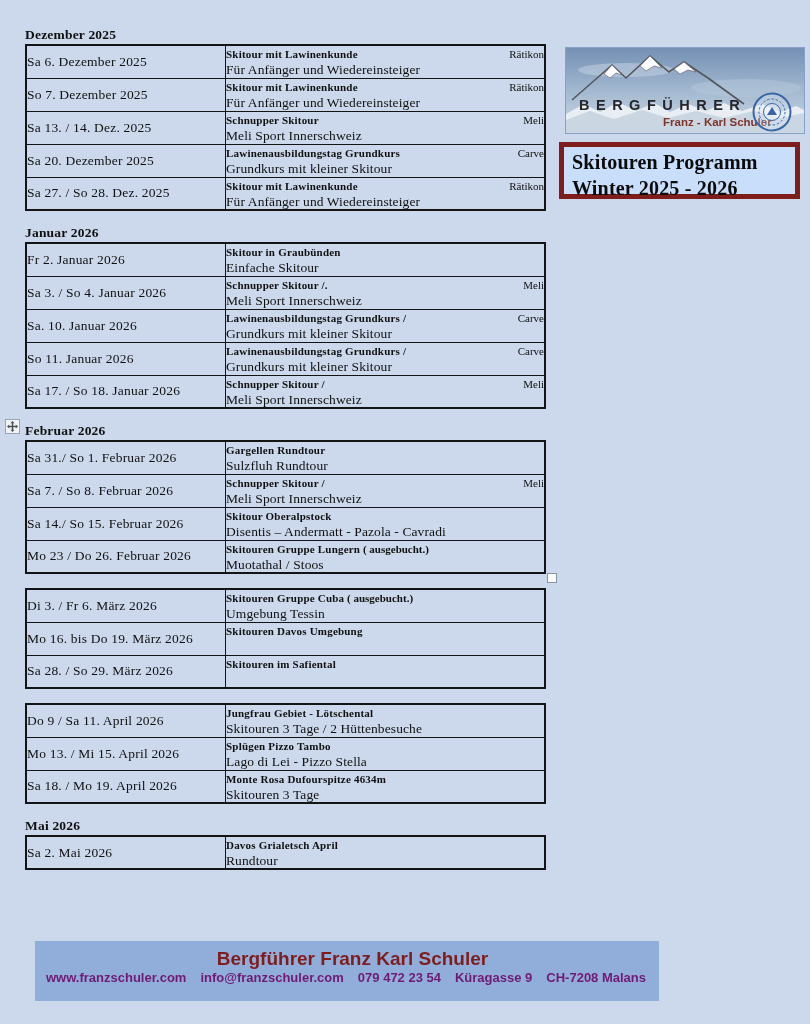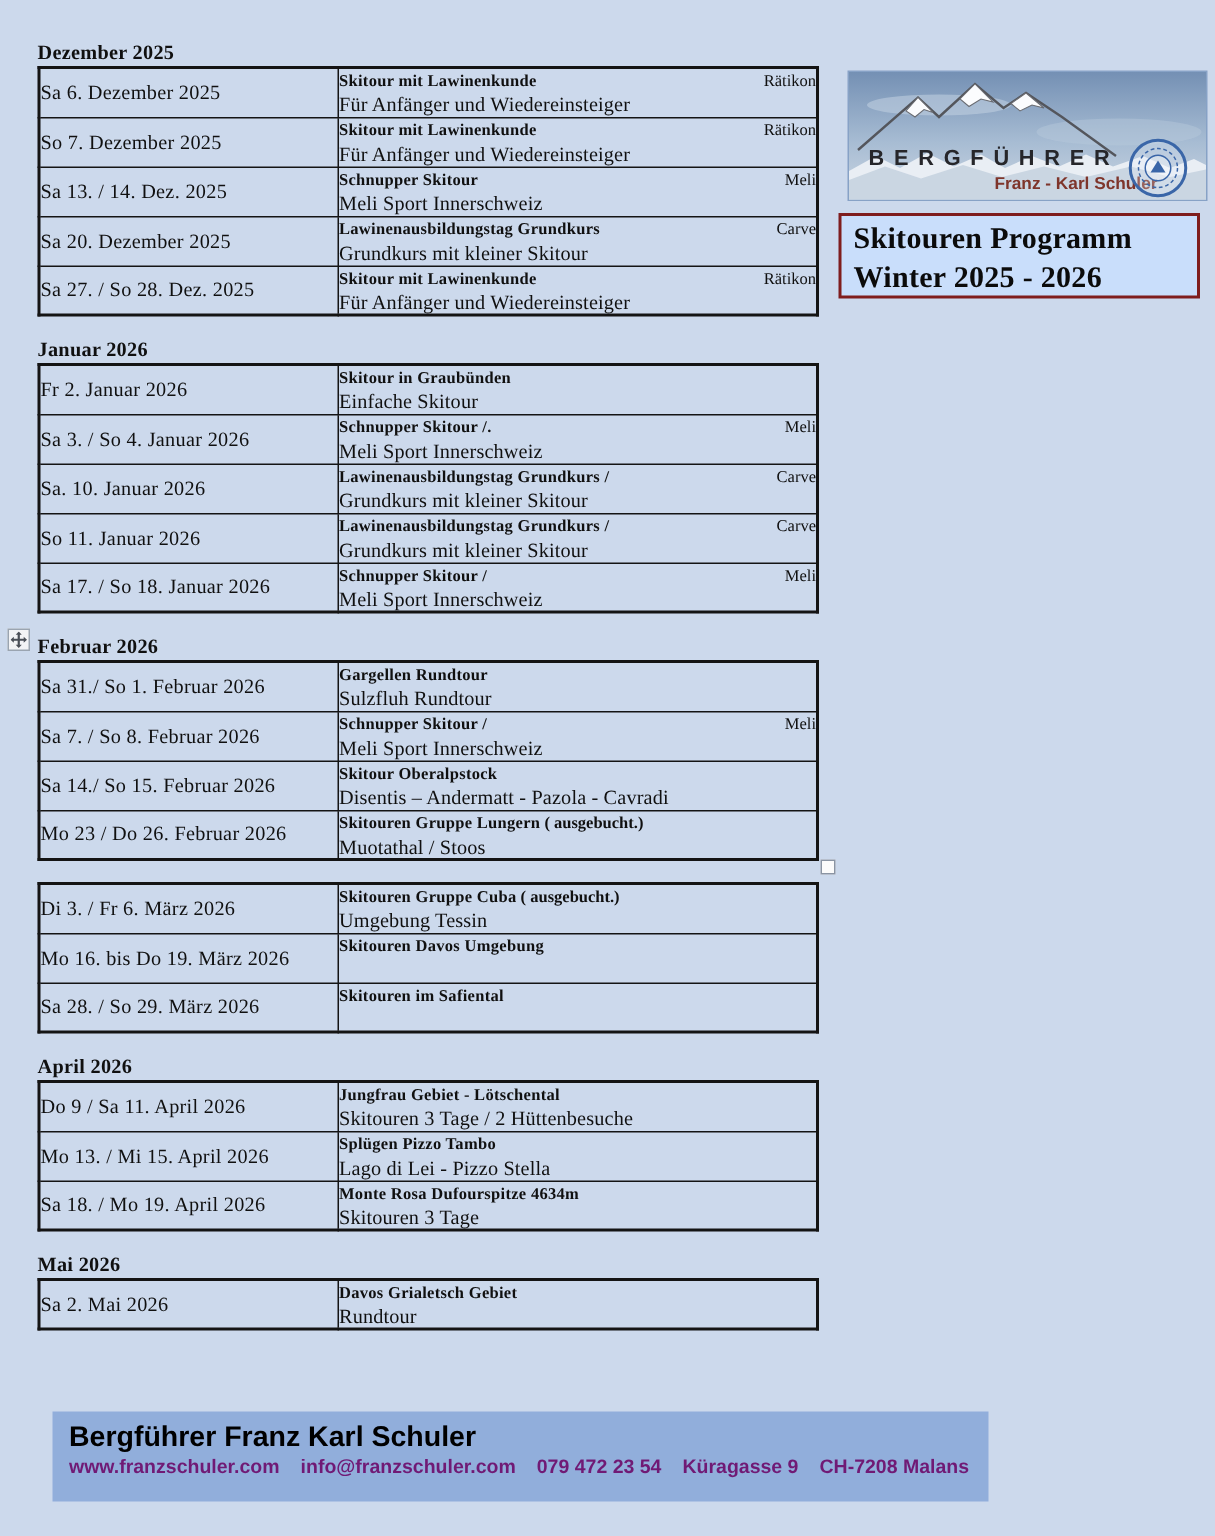--- a/index.html
+++ b/index.html
@@ -26,27 +26,27 @@
                border:1px solid #9aa4b0;display:flex;align-items:center;justify-content:center;box-sizing:border-box;}
   .resize-handle{position:absolute;left:522px;top:150px;width:8px;height:8px;background:#fbfbfb;
                  border:1.5px solid #8a94a3;}
 
   
   .logo{position:absolute;left:565px;top:47px;width:238px;height:85px;border:1px solid #87a2c6;box-sizing:content-box;}
   .logo svg{display:block;}
 
   
   .title-box{position:absolute;left:559px;top:142px;width:241px;height:57px;background:#c9defb;
-             border:2px solid #7f1d1d;box-sizing:border-box;padding:2px 0 0 8px;}
+             border:5px solid #7f1d1d;box-sizing:border-box;padding:2px 0 0 8px;}
   .title-box .tline{font-weight:bold;font-size:20px;line-height:26px;color:#0b0b0b;letter-spacing:.2px;}
 
   
   .footer{position:absolute;left:35px;top:941px;width:624px;height:60px;background:#91aedb;
           box-sizing:border-box;padding:7px 0 0 11px;font-family:"Liberation Sans","DejaVu Sans",sans-serif;}
-  .footer .f1{font-weight:bold;font-size:19px;line-height:22px;color:#000000;}
+  .footer .f1{font-weight:bold;font-size:19px;line-height:22px;color:#7f1d1d;text-align:center;}
   .footer .f2{font-weight:bold;font-size:13px;line-height:16px;color:#701a75;display:flex;}
   .footer .f2 span{margin-right:14px;white-space:nowrap;}
 </style>
 </head>
 <body>
 
 <div class="content">
     <section class="month">
       <div class="month-heading">Dezember 2025</div>
       <table class="tour">
@@ -244,21 +244,20 @@
                 <span><span class="ttl">Skitouren im Safiental</span></span>
                 <span class="loc"></span>
               </div>
               <div class="l2"></div>
             </td>
           </tr>
         </tbody>
       </table>
     </section>
     <section class="month">
-      <div class="month-heading">April 2026</div>
       <table class="tour">
         <tbody>
           <tr class="trow">
             <td class="c-date">Do 9 / Sa 11. April 2026</td>
             <td class="c-desc">
               <div class="l1">
                 <span><span class="ttl">Jungfrau Gebiet - Lötschental</span></span>
                 <span class="loc"></span>
               </div>
               <div class="l2">Skitouren 3 Tage / 2 Hüttenbesuche</div>
@@ -288,21 +287,21 @@
       </table>
     </section>
     <section class="month">
       <div class="month-heading">Mai 2026</div>
       <table class="tour">
         <tbody>
           <tr class="trow">
             <td class="c-date">Sa 2. Mai 2026</td>
             <td class="c-desc">
               <div class="l1">
-                <span><span class="ttl">Davos Grialetsch Gebiet</span></span>
+                <span><span class="ttl">Davos Grialetsch April</span></span>
                 <span class="loc"></span>
               </div>
               <div class="l2">Rundtour</div>
             </td>
           </tr>
         </tbody>
       </table>
     </section>
   </div>
 

